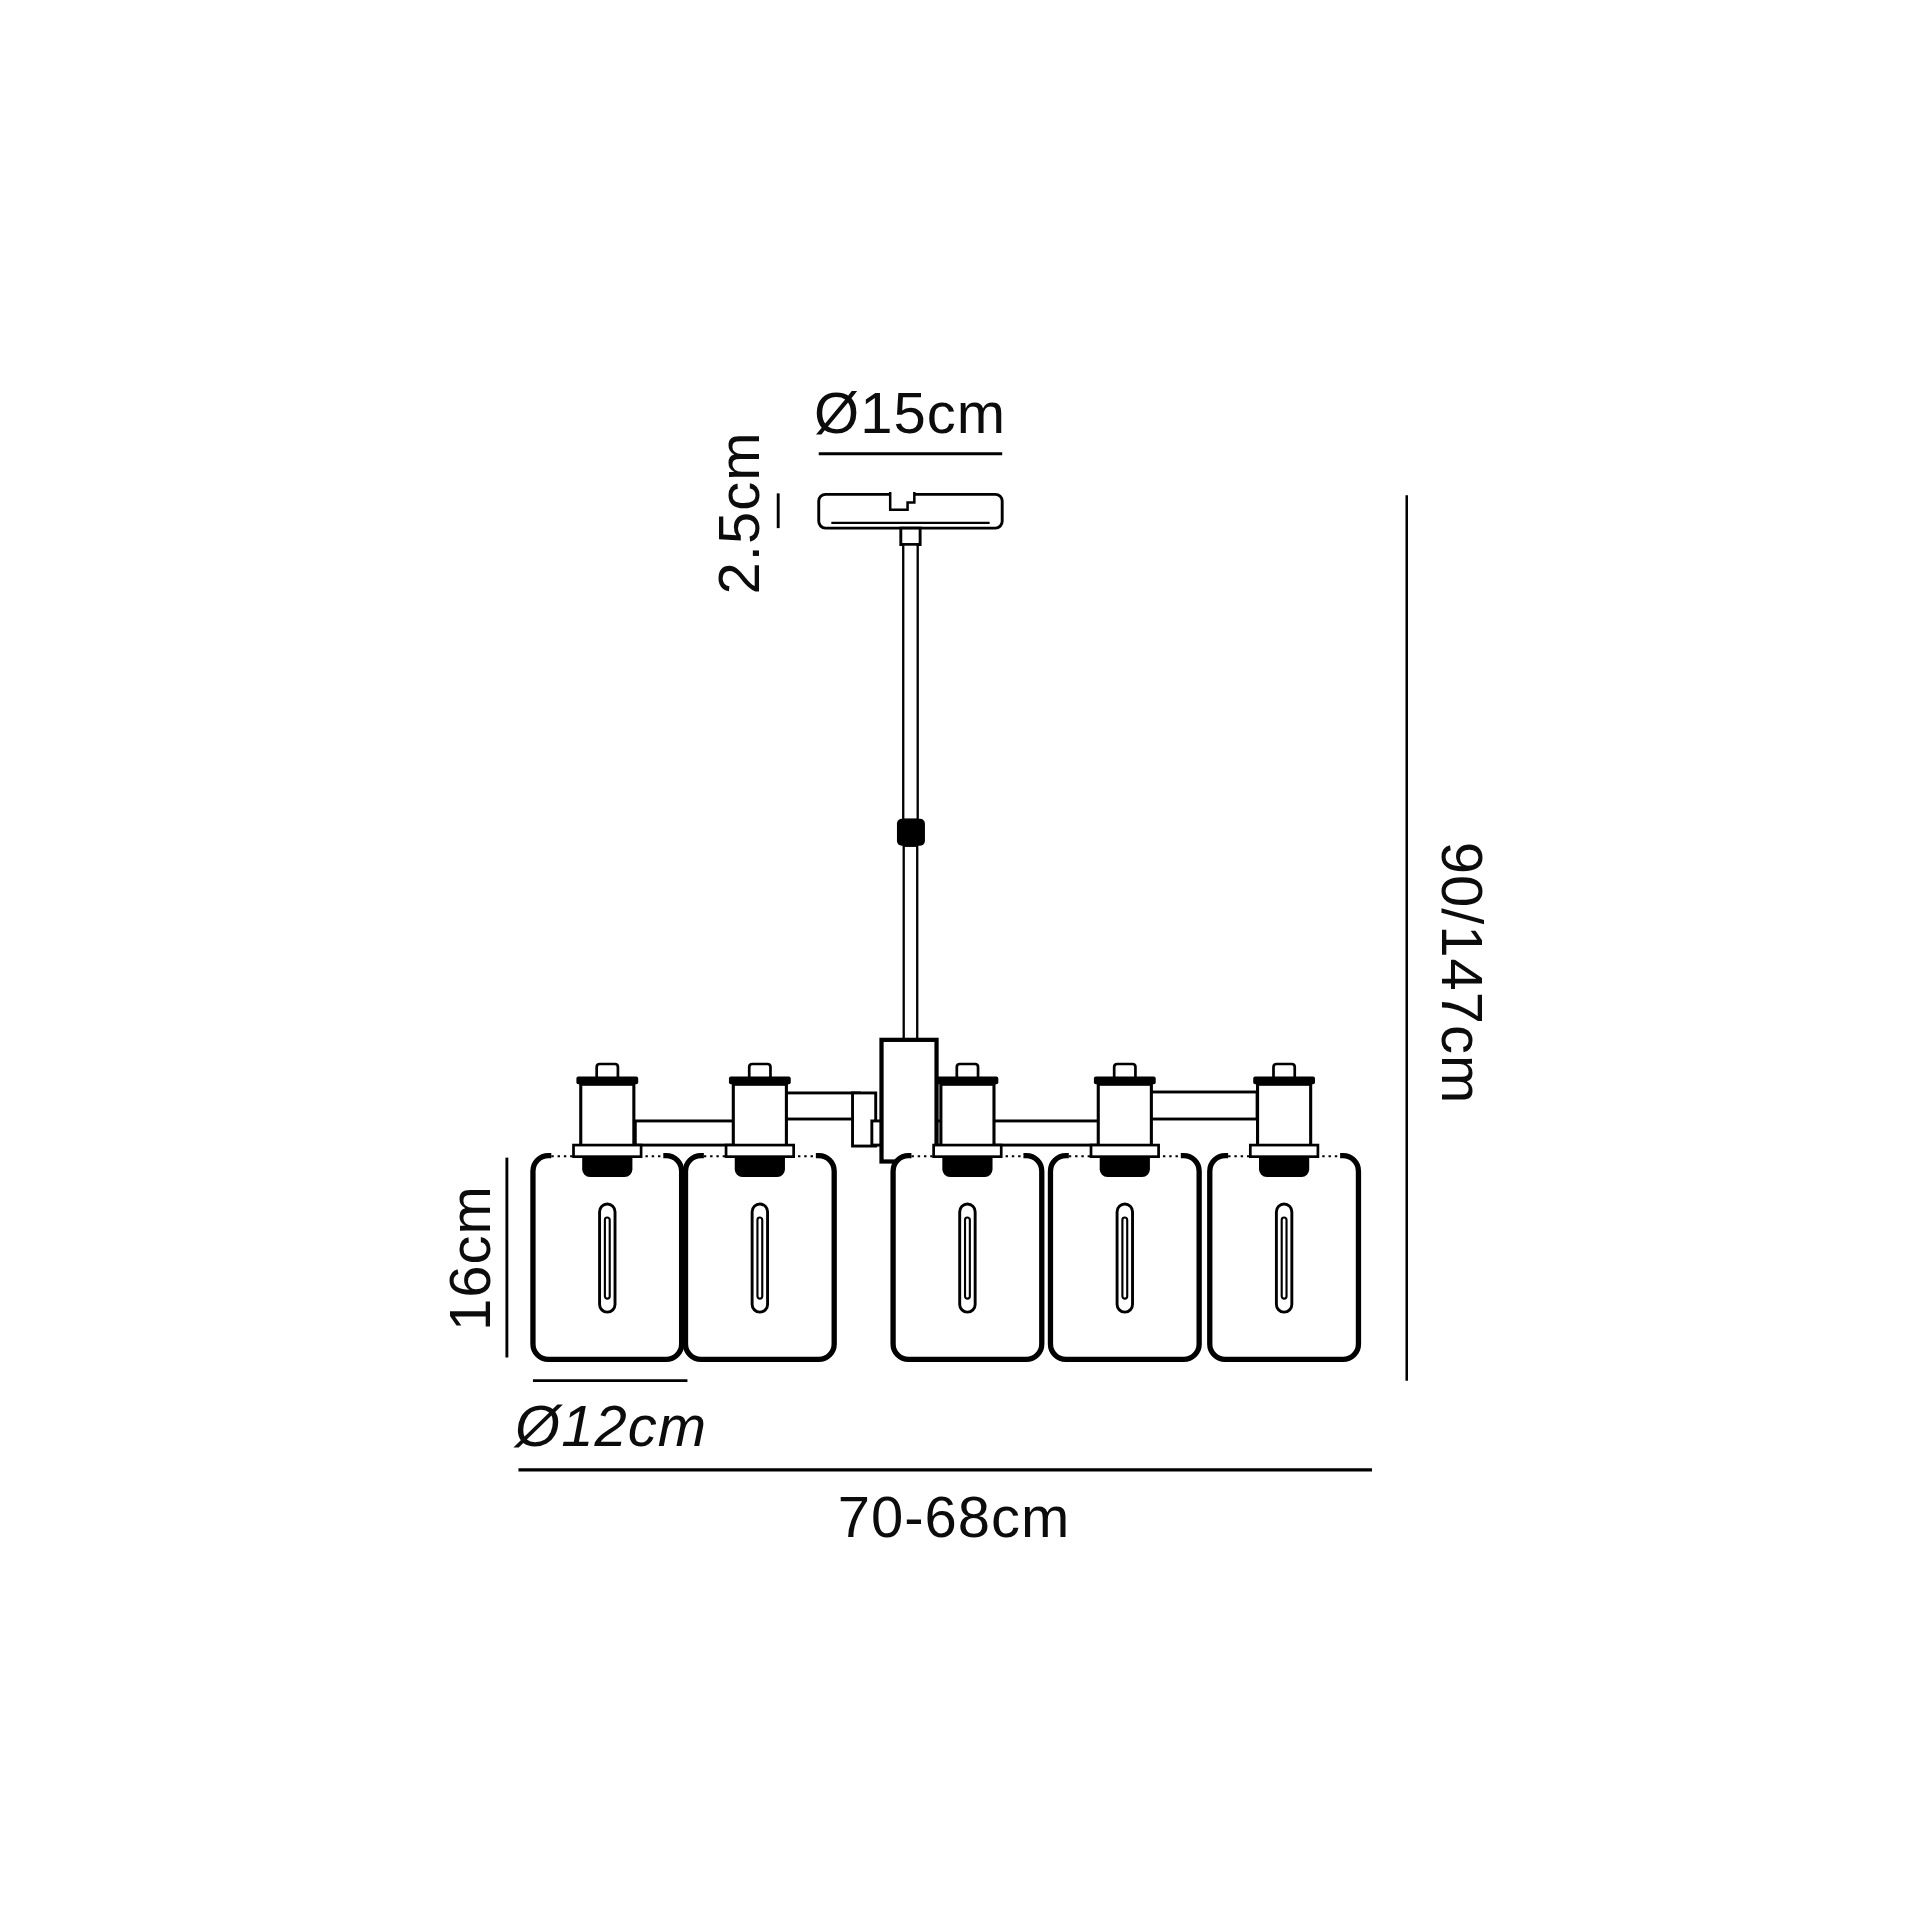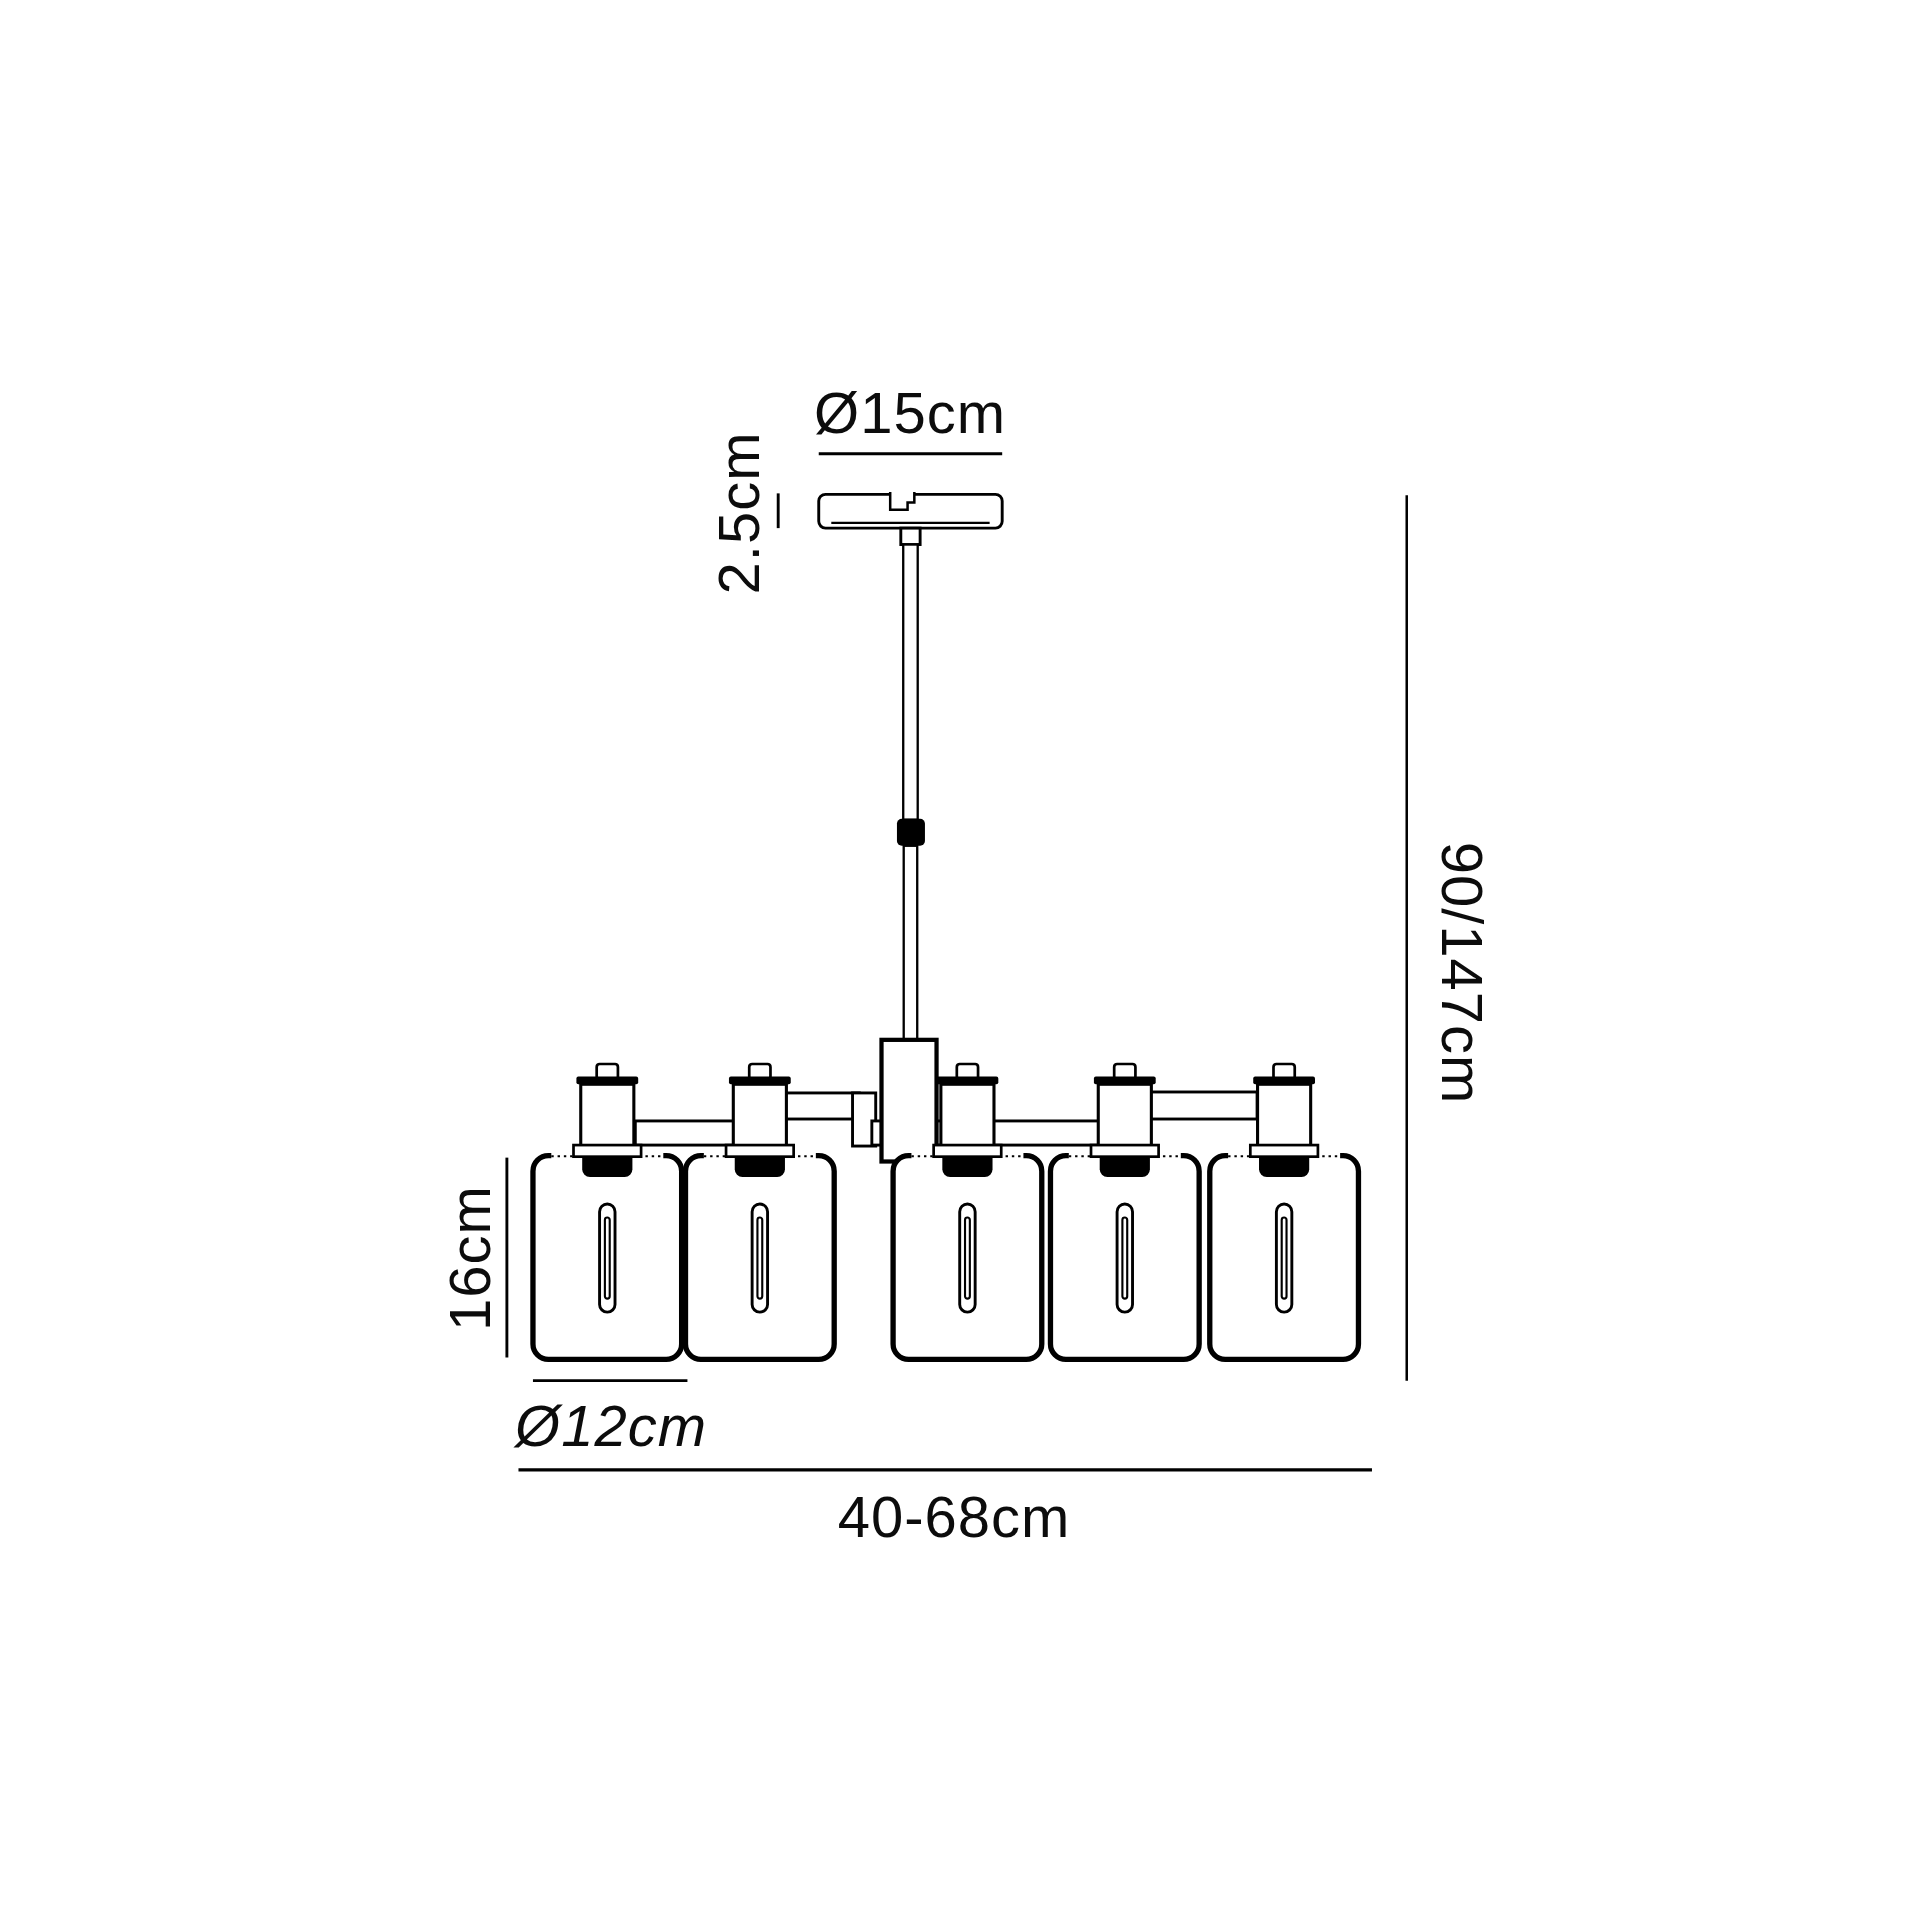--- a/index.html
+++ b/index.html
@@ -153,15 +153,15 @@
   <div class="lbl" style="left:910px; top:413px;">Ø15cm</div>
 
   <div class="lbl rot-ccw" style="left:739px; top:513px;">2.5cm</div>
 
   <div class="lbl rot-cw" style="left:1462px; top:973px;">90/147cm</div>
 
   <div class="lbl rot-ccw" style="left:470px; top:1258px;">16cm</div>
 
   <div class="lbl" style="left:611px; top:1426px;font-style:italic;">Ø12cm</div>
 
-  <div class="lbl" style="left:954px; top:1517px;">40-68cm</div>
+  <div class="lbl" style="left:954px; top:1517px;">70-68cm</div>
 </div>
 
 
 </body></html>

